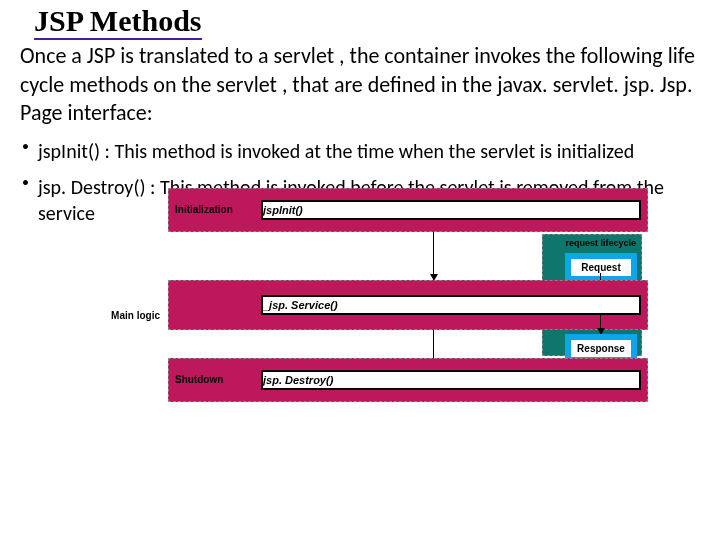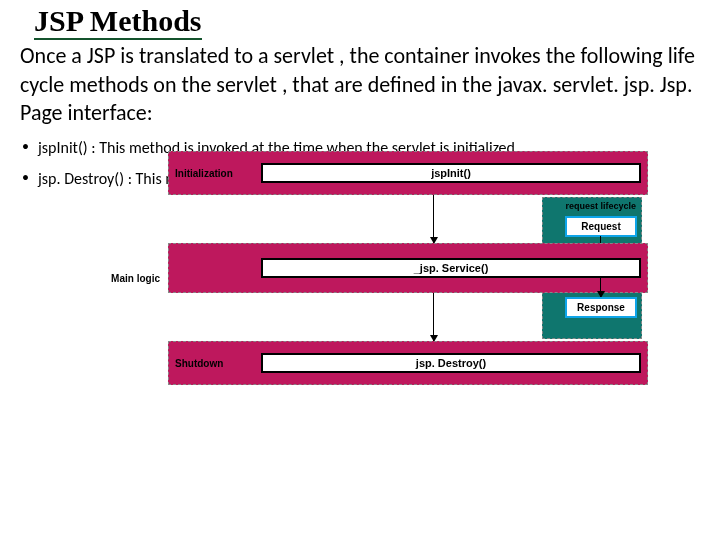--- a/index.html
+++ b/index.html
@@ -9,34 +9,34 @@
     font-family: Calibri, Arial, sans-serif;
     background: #fff;
     color: #000;
     padding: 4px 20px 10px 20px;
     overflow: hidden;
   }
   .title {
     font-family: "Times New Roman", serif;
     font-size: 30px;
     font-weight: bold;
-    border-bottom: 2px solid #14532d;
+    border-bottom: 2px solid #4c1d95;
     display: inline-block;
     padding-bottom: 0;
     margin-left: 14px;
     margin-bottom: 2px;
   }
   .intro {
     font-size: 22px;
     line-height: 1.3;
     margin-bottom: 10px;
   }
   ul.bullets { list-style: none; }
   ul.bullets li {
-    font-size: 16px;
+    font-size: 20px;
     line-height: 1.3;
     margin-bottom: 10px;
     padding-left: 18px;
     position: relative;
   }
   ul.bullets li::before {
     content: "•";
     position: absolute;
     left: 2px;
     top: 0;
@@ -55,37 +55,37 @@
     border: 1px dashed #888;
     background: #be185d;
     padding: 6px;
     display: flex;
     align-items: center;
     height: 44px;
     margin-bottom: 0;
   }
   .phase-mid {
     margin-top: 48px;
-    margin-bottom: 48px;
+    margin-bottom: 28px;
     height: 50px;
   }
   .phase-label {
     font-weight: bold;
     font-size: 10px;
     width: 86px;
     flex: 0 0 auto;
   }
   .method-box {
     border: 2px solid #000;
     background: #fff;
     flex: 1;
-    text-align: center;
     font-weight: bold;
     font-size: 11px;
     padding: 2px 0;
+    font-style: italic;
   }
   .side-label {
     position: absolute;
     left: -70px;
     width: 62px;
     font-weight: bold;
     font-size: 10px;
     text-align: right;
   }
   .lifecycle-box {
@@ -101,21 +101,21 @@
     position: absolute;
     top: 3px;
     right: 5px;
     font-weight: bold;
     font-size: 9px;
   }
   .req-box, .resp-box {
     position: absolute;
     right: 11px;
     width: 72px;
-    border: 2px solid #0ea5e9;
+    border: 6px solid #0ea5e9;
     background: #fff;
     text-align: center;
     font-weight: bold;
     font-size: 10px;
     padding: 3px 0;
   }
   .req-box { top: 65px; }
   .resp-box { top: 146px; }
   .arrow {
     position: absolute;

